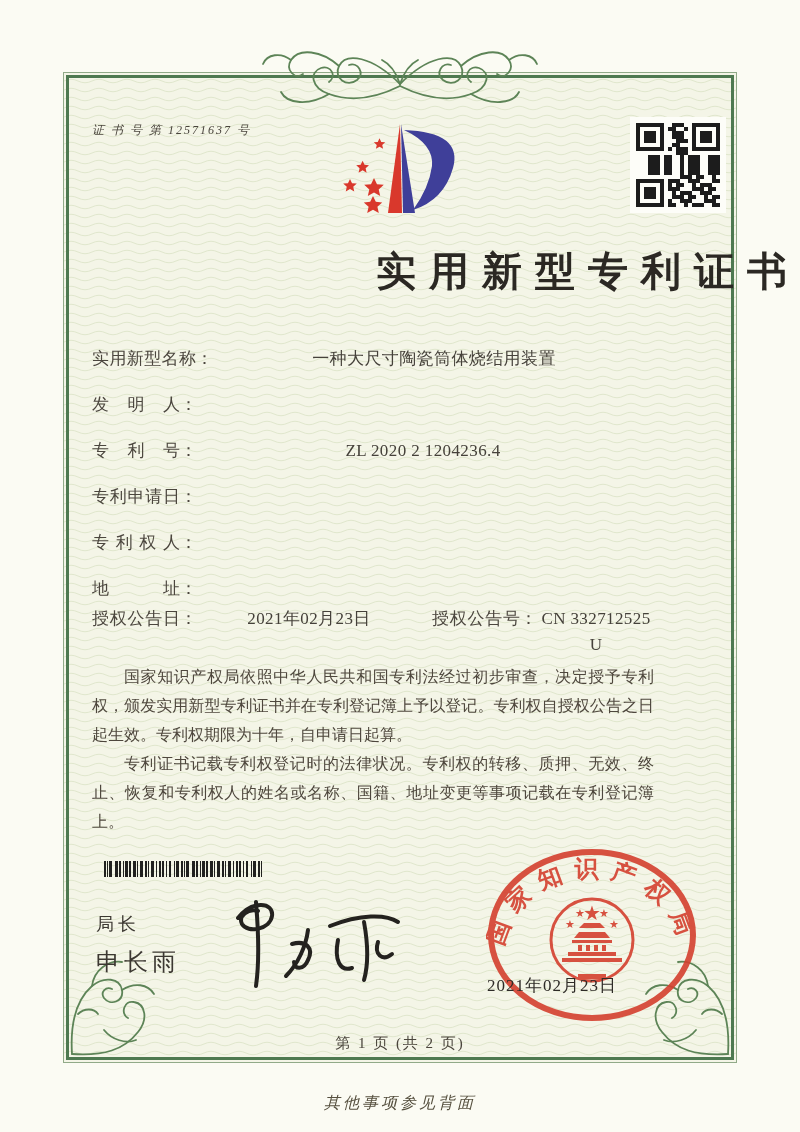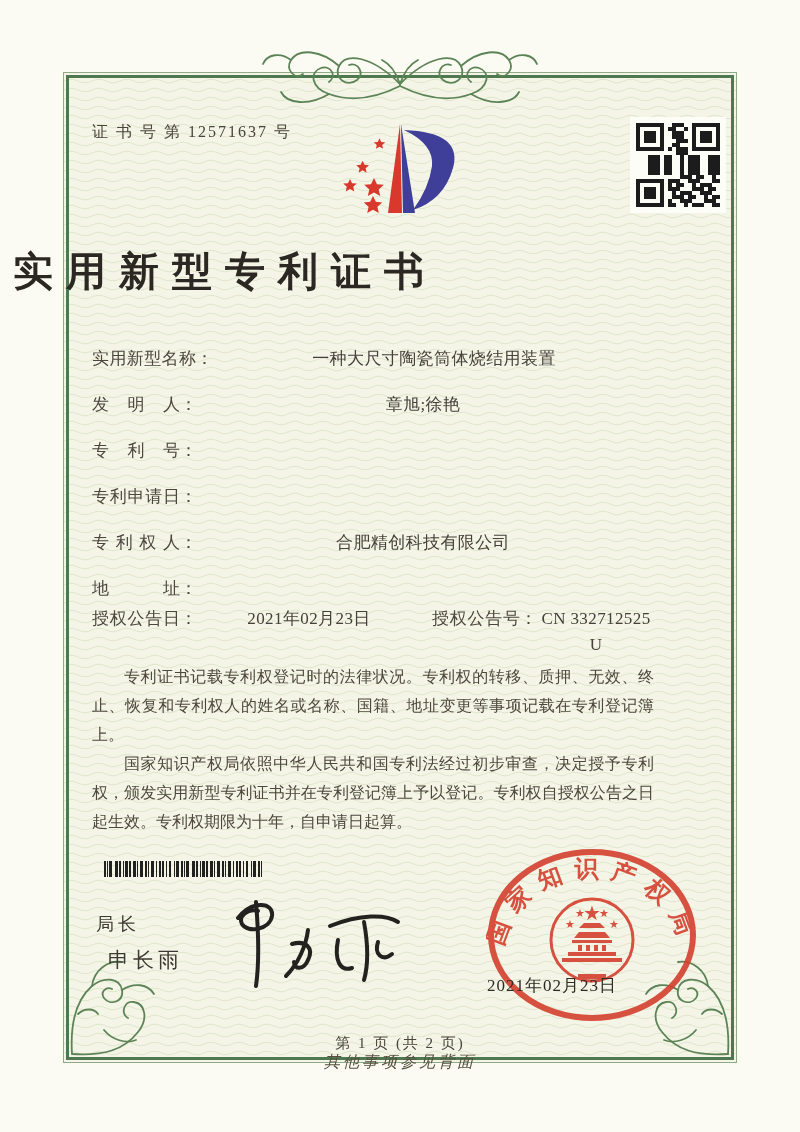--- a/index.html
+++ b/index.html
@@ -16,23 +16,23 @@
     border:1px solid #91aa88;background:#f4f5e7;
   }
   .frame-inner{
     position:absolute;left:2px;top:2px;right:2px;bottom:2px;
     border:3px solid #4e7950;
   }
   #waves{position:absolute;left:0;top:0;width:100%;height:100%;}
   #waves path{stroke:#e0e7cd;stroke-width:1;fill:none;}
   .orn path{stroke:#5d8457;stroke-width:1.8;fill:none;stroke-linecap:round;}
   
-  .cert-no{position:absolute;left:92px;top:122px;font-size:16px;letter-spacing:2px;color:#49443c;}
+  .cert-no{position:absolute;left:92px;top:122px;font-size:12px;letter-spacing:2px;color:#49443c;font-style:italic;}
   .title{
-    position:absolute;left:0;width:800px;top:244px;text-align:left;
+    position:absolute;left:0;width:800px;top:244px;text-align:right;
     font-size:40px;font-weight:bold;letter-spacing:13px;color:#2b2823;text-indent:13px;
   }
   
   .fields{position:absolute;left:92px;top:346px;width:560px;font-size:17px;}
   .frow{display:flex;line-height:26px;margin-bottom:20px;align-items:flex-start;}
   .frow.tight{margin-bottom:4px;}
   .jl{display:flex;justify-content:space-between;width:88px;flex:none;color:#4b463e;}
   .jl.wide{width:104px;}
   .colon{flex:none;width:20px;color:#4b463e;}
   .fval{color:#45413a;letter-spacing:.4px;text-align:center;}
@@ -40,28 +40,28 @@
   .fval.w218{width:218px;flex:none;}
   .ml{margin-left:14px;}
   
   .paras{position:absolute;left:92px;top:662px;width:562px;font-size:16px;line-height:29px;
          text-align:justify;color:#4e473d;}
   .paras p{margin:0;text-indent:2em;}
   
   #barcode{position:absolute;left:104px;top:861px;width:162px;height:16px;}
   .signer-role{position:absolute;left:96px;top:912px;font-size:18px;letter-spacing:4px;color:#3c3832;
                font-family:"Liberation Sans","DejaVu Sans",sans-serif;text-align:center;}
-  .signer-name{position:absolute;left:108px;top:946px;font-size:21px;letter-spacing:4px;color:#3c3832;
+  .signer-name{position:absolute;left:96px;top:946px;font-size:24px;letter-spacing:4px;color:#3c3832;
                font-family:Liberation Mono, monospace;}
   #sig path{stroke:#24221f;stroke-width:4;fill:none;stroke-linecap:round;stroke-linejoin:round;}
   #seal{position:absolute;left:486px;top:846px;}
   .seal-date{position:absolute;left:487px;top:974px;font-size:17px;letter-spacing:1px;color:#2e2b27;z-index:6;}
   .page-ind{position:absolute;left:0;width:800px;top:1034px;text-align:center;font-size:15px;
             letter-spacing:2px;color:#4a453c;}
-  .back-note{position:absolute;left:0;width:800px;top:1052px;text-align:center;font-size:16px;
+  .back-note{position:absolute;left:0;width:800px;top:1093px;text-align:center;font-size:16px;
              letter-spacing:3px;color:#56503f;font-style:italic;}
   
   #logo{position:absolute;left:333px;top:116px;}
   #qrbox{position:absolute;left:630px;top:117px;width:96px;height:96px;background:#fdfdf8;
          display:flex;align-items:center;justify-content:center;}
 </style>
 </head>
 <body>
 
 <div class="frame">
@@ -393,49 +393,48 @@
     <span class="colon">：</span>
     <span class="fval grow">一种大尺寸陶瓷筒体烧结用装置</span>
   </div>
   <div class="frow">
     <span class="jl">
         <span>发</span>
         <span>明</span>
         <span>人</span>
       </span>
     <span class="colon">：</span>
-    <span class="fval grow">章旭;徐艳</span>
   </div>
   <div class="frow">
     <span class="jl">
         <span>专</span>
         <span>利</span>
         <span>号</span>
       </span>
     <span class="colon">：</span>
+    <span class="fval grow">ZL 2020 2 1204236.4</span>
   </div>
   <div class="frow">
     <span class="jl">
         <span>专</span>
         <span>利</span>
         <span>申</span>
         <span>请</span>
         <span>日</span>
       </span>
     <span class="colon">：</span>
   </div>
   <div class="frow">
     <span class="jl">
         <span>专</span>
         <span>利</span>
         <span>权</span>
         <span>人</span>
       </span>
     <span class="colon">：</span>
-    <span class="fval grow">合肥精创科技有限公司</span>
   </div>
   <div class="frow tight">
     <span class="jl">
         <span>地</span>
         <span>址</span>
       </span>
     <span class="colon">：</span>
   </div>
   <div class="frow">
     <span class="jl">
@@ -453,22 +452,22 @@
         <span>公</span>
         <span>告</span>
         <span>号</span>
       </span>
     <span class="colon">：</span>
     <span class="fval">CN 332712525 U</span>
   </div>
 </div>
 
 <div class="paras">
+  <p>国家知识产权局依照中华人民共和国专利法经过初步审查，决定授予专利权，颁发实用新型专利证书并在专利登记簿上予以登记。专利权自授权公告之日起生效。专利权期限为十年，自申请日起算。</p>
   <p>专利证书记载专利权登记时的法律状况。专利权的转移、质押、无效、终止、恢复和专利权人的姓名或名称、国籍、地址变更等事项记载在专利登记簿上。</p>
-  <p>国家知识产权局依照中华人民共和国专利法经过初步审查，决定授予专利权，颁发实用新型专利证书并在专利登记簿上予以登记。专利权自授权公告之日起生效。专利权期限为十年，自申请日起算。</p>
 </div>
 
 <svg id="barcode" viewBox="0 0 162 16">
     <rect x="0" y="0" width="2" height="16" fill="#21211f"></rect>
     <rect x="3" y="0" width="1" height="16" fill="#21211f"></rect>
     <rect x="5" y="0" width="3" height="16" fill="#21211f"></rect>
     <rect x="11" y="0" width="3" height="16" fill="#21211f"></rect>
     <rect x="15" y="0" width="2" height="16" fill="#21211f"></rect>
     <rect x="19" y="0" width="1" height="16" fill="#21211f"></rect>
     <rect x="21" y="0" width="3" height="16" fill="#21211f"></rect>

